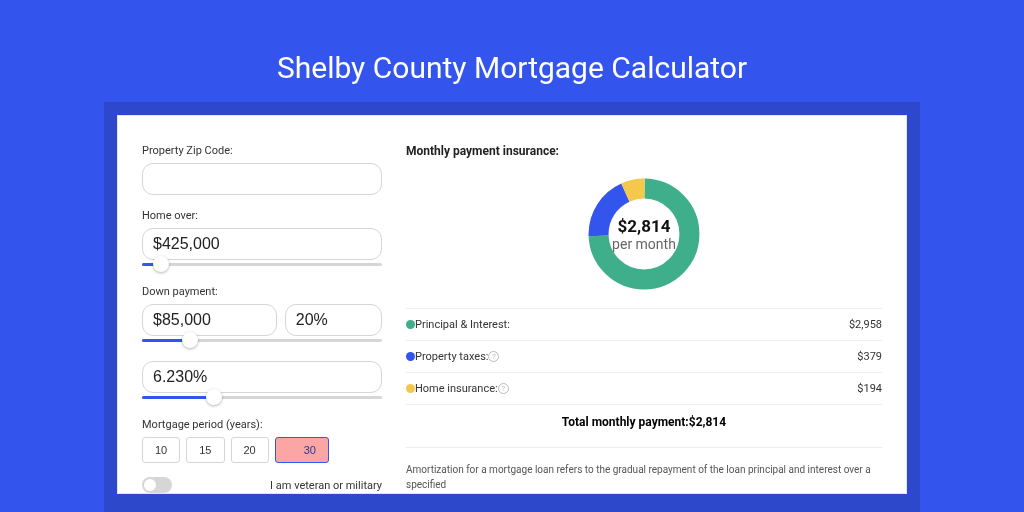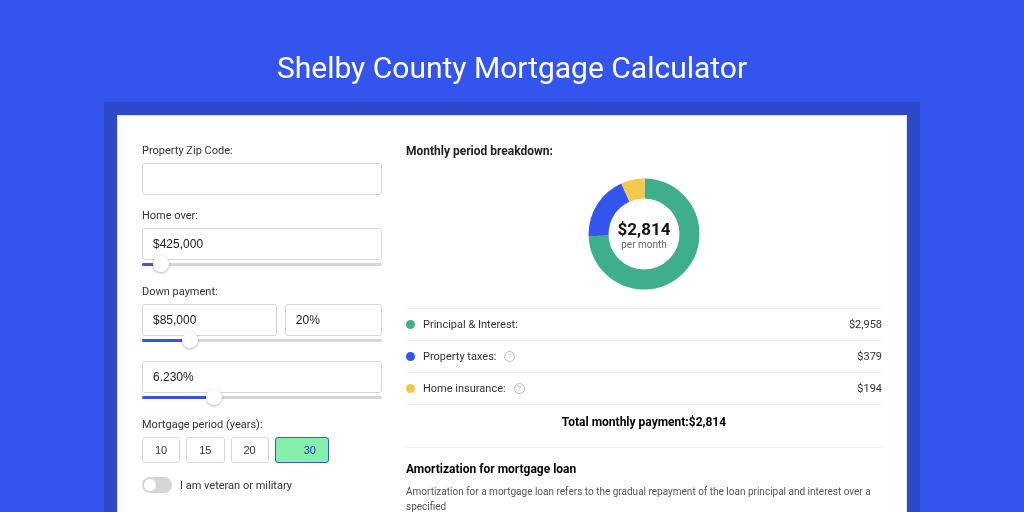--- a/index.html
+++ b/index.html
@@ -41,22 +41,22 @@
   .right-col { flex: 1; }
   .label {
     font-size: 11px;
     color: #333;
     margin-bottom: 6px;
   }
   .field {
     width: 100%;
     height: 32px;
     border: 1px solid #d6d6d6;
-    border-radius: 3px;
-    font-size: 12px;
+    border-radius: 11px;
+    font-size: 16px;
     padding: 0 10px;
     color: #222;
   }
   .slider {
     height: 12px;
     position: relative;
     margin-top: -1px;
     margin-bottom: 14px;
   }
   .slider-track {
@@ -90,26 +90,26 @@
     font-size: 11px;
     padding: 6px 12px;
     border: 1px solid #d6d6d6;
     background: #fff;
     color: #333;
     cursor: pointer;
     margin-right: 6px;
     border-radius: 3px;
   }
   .period-btn.active {
-    background: #86efac;
+    background: #fca5a5;
     border-color: #3355ee;
     color: #2238a0;
     padding-left: 28px;
   }
-  .toggle-row { display:flex; align-items:center; gap:8px; margin-top:8px;}
+  .toggle-row { display:flex; align-items:center; gap:8px; margin-top:8px;justify-content:space-between;}
   .toggle {
     width: 30px; height: 16px;
     background: #d6d6d6;
     border-radius: 10px;
     position: relative;
   }
   .toggle-knob {
     width: 12px; height: 12px;
     background:#fff;
     border-radius:50%;
@@ -125,30 +125,30 @@
   }
   .donut-wrap {
     display:flex; justify-content:center; padding: 4px 0 14px 0;
   }
   .donut { position:relative; width:120px; height:120px; }
   .donut-center {
     position:absolute; inset:0;
     display:flex; flex-direction:column; align-items:center; justify-content:center;
   }
   .donut-amount { font-size:17px; font-weight:700; color:#111; }
-  .donut-sub { font-size:10px; color:#666; }
+  .donut-sub { font-size:14px; color:#666; }
   .legend-row {
     display:flex; align-items:center; justify-content:space-between;
     padding: 9px 0;
     font-size: 11px;
     color:#333;
     border-top:1px solid #eee;
   }
   .legend-row:first-of-type { border-top:none; }
-  .legend-left { display:flex; align-items:center; gap:8px;}
+  .legend-left { display:flex; align-items:center; }
   .dot { width:9px; height:9px; border-radius:50%; display:inline-block;}
   .info-icon {
     width:11px;height:11px;border:1px solid #bbb;border-radius:50%;
     display:inline-flex;align-items:center;justify-content:center;
     font-size:8px;color:#bbb;
   }
   .total-row {
     display:flex; justify-content:center;
     font-size:12px; font-weight:700;
     padding:10px 0 14px 0;
@@ -213,21 +213,21 @@
 
       <div class="toggle-row">
         <div class="toggle">
           <div class="toggle-knob"></div>
         </div>
         <span class="toggle-label">I am veteran or military</span>
       </div>
     </div>
 
     <div class="right-col">
-      <div class="section-title">Monthly period breakdown:</div>
+      <div class="section-title">Monthly payment insurance:</div>
 
       <div class="donut-wrap">
         <div class="donut">
           <svg width="120" height="120" viewBox="0 0 42 42">
             <circle cx="21" cy="21" r="15.9" fill="none" stroke="#3fae8a" stroke-width="7" stroke-dasharray="74.2 25.8" stroke-dashoffset="25"></circle>
             <circle cx="21" cy="21" r="15.9" fill="none" stroke="#3355ee" stroke-width="7" stroke-dasharray="18.9 81.1" stroke-dashoffset="50.8"></circle>
             <circle cx="21" cy="21" r="15.9" fill="none" stroke="#f3c84b" stroke-width="7" stroke-dasharray="6.9 93.1" stroke-dashoffset="31.9"></circle>
           </svg>
           <div class="donut-center">
             <div class="donut-amount">$2,814</div>
@@ -258,18 +258,17 @@
           <span class="info-icon">?</span>
         </div>
         <span>$194</span>
       </div>
       <div class="total-row">
         <span>Total monthly payment:</span>
         <span>$2,814</span>
       </div>
 
       <div class="amort-box">
-        <div class="amort-title">Amortization for mortgage loan</div>
         <div class="amort-text">Amortization for a mortgage loan refers to the gradual repayment of the loan principal and interest over a specified</div>
       </div>
     </div>
   </div>
 </div>
 
 </body></html>

